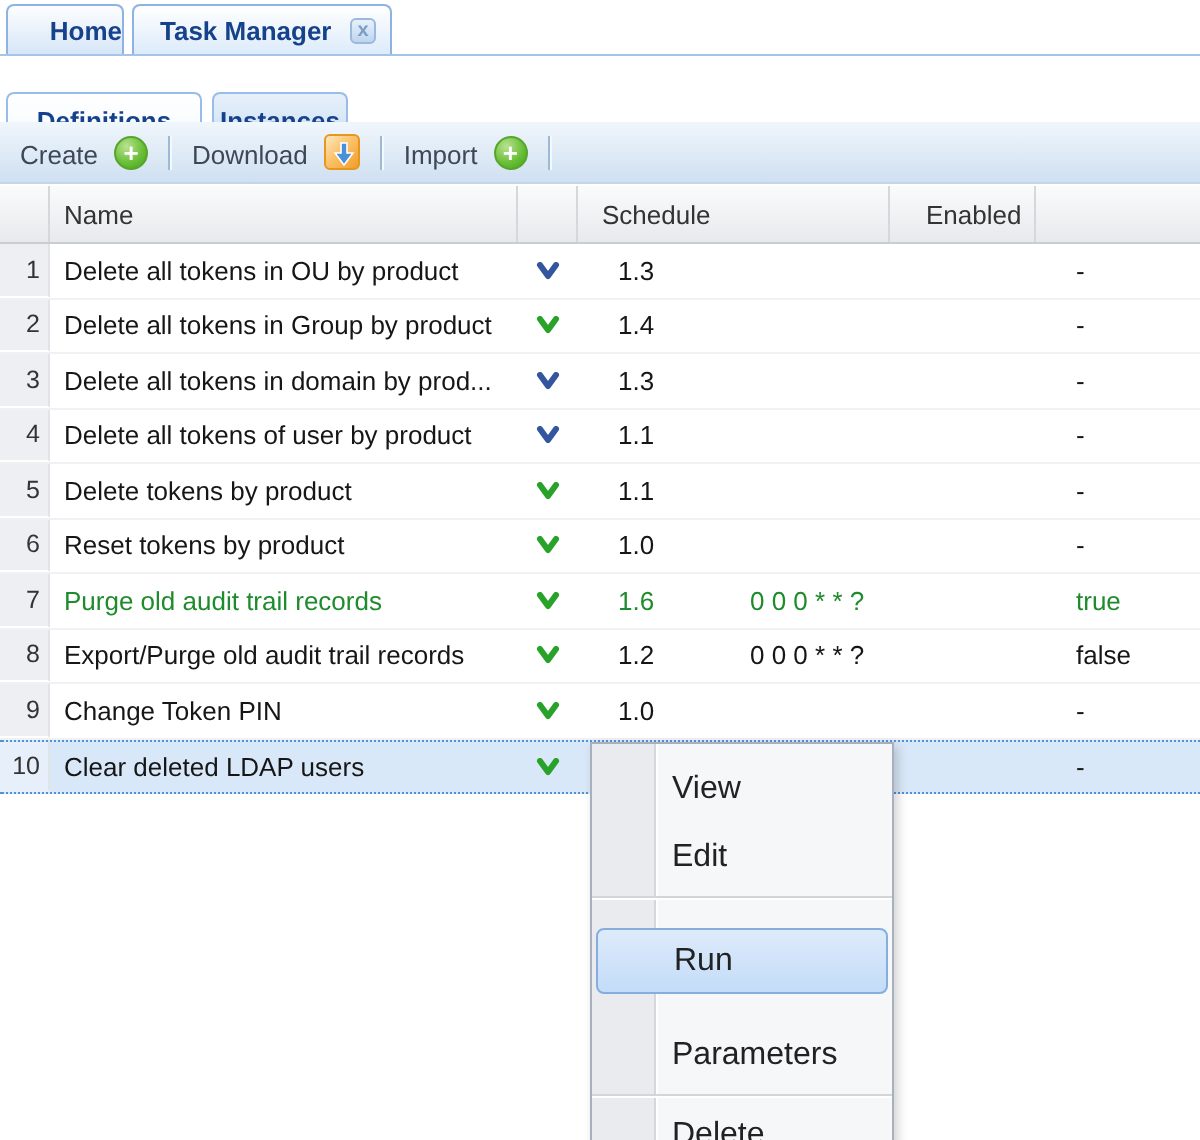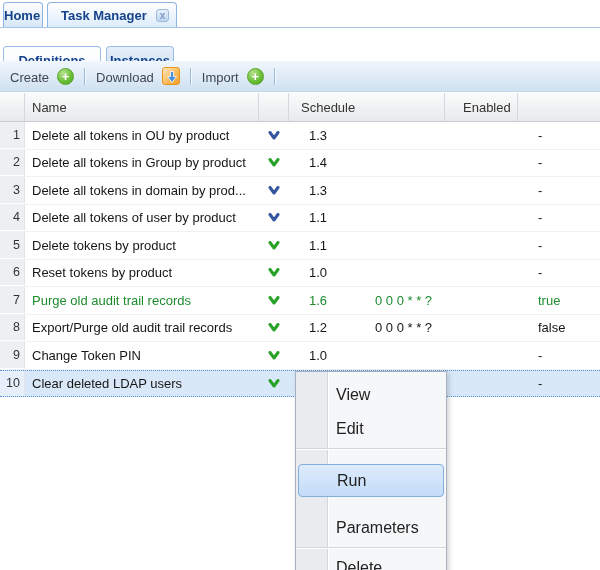--- a/index.html
+++ b/index.html
@@ -13,21 +13,21 @@
     position:absolute;top:0;left:0;right:0;height:28px;background:#fff;
     border-bottom:1px solid #a6c4e8;display:flex;align-items:flex-end;
     padding-left:3px;gap:4px;box-sizing:border-box;
   }
   .tab{
     height:25px;border:1px solid #8db2e3;border-bottom:none;
     border-radius:4px 4px 0 0;background:linear-gradient(#fdfeff,#d6e6f7);
     display:flex;align-items:center;font-weight:bold;color:#15428b;
     font-size:13px;box-sizing:border-box;
   }
-  .tab.home{width:40px;justify-content:flex-start;}
+  .tab.home{width:59px;justify-content:flex-end;}
   .tab.tm{width:130px;padding:0 7px 0 13px;justify-content:space-between;
     background:linear-gradient(#ffffff,#dcebfa);}
   .closebox{
     width:13px;height:13px;border-radius:3px;border:1px solid #9cb9dd;
     background:linear-gradient(#e8f1fb,#bdd5ee);color:#7e9cc5;font-size:10px;
     font-weight:bold;line-height:11px;text-align:center;box-sizing:border-box;
   }
   
   .tabbar2{
     position:absolute;top:44px;left:0;right:0;height:31px;background:#fff;

